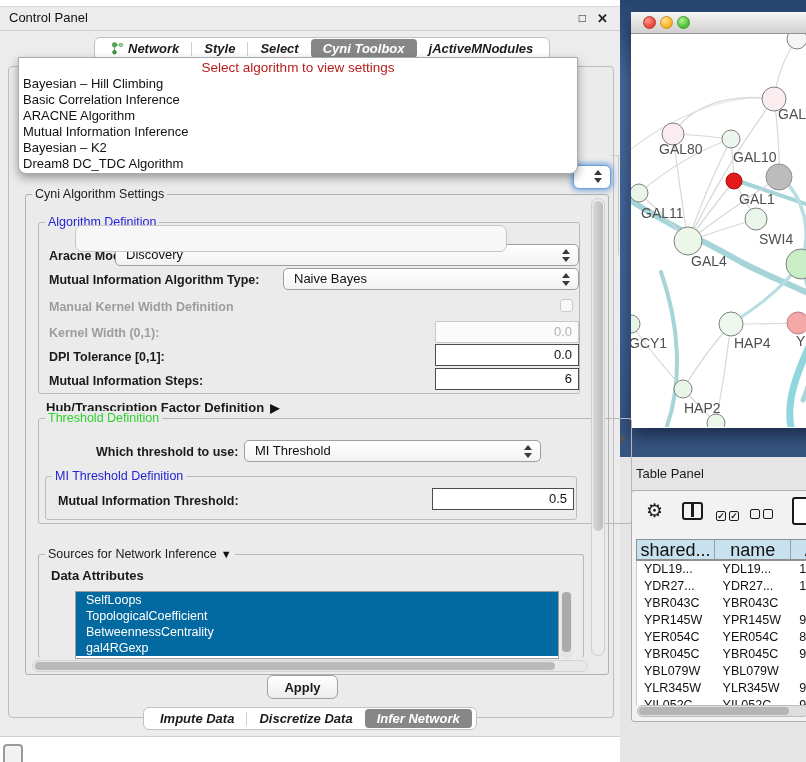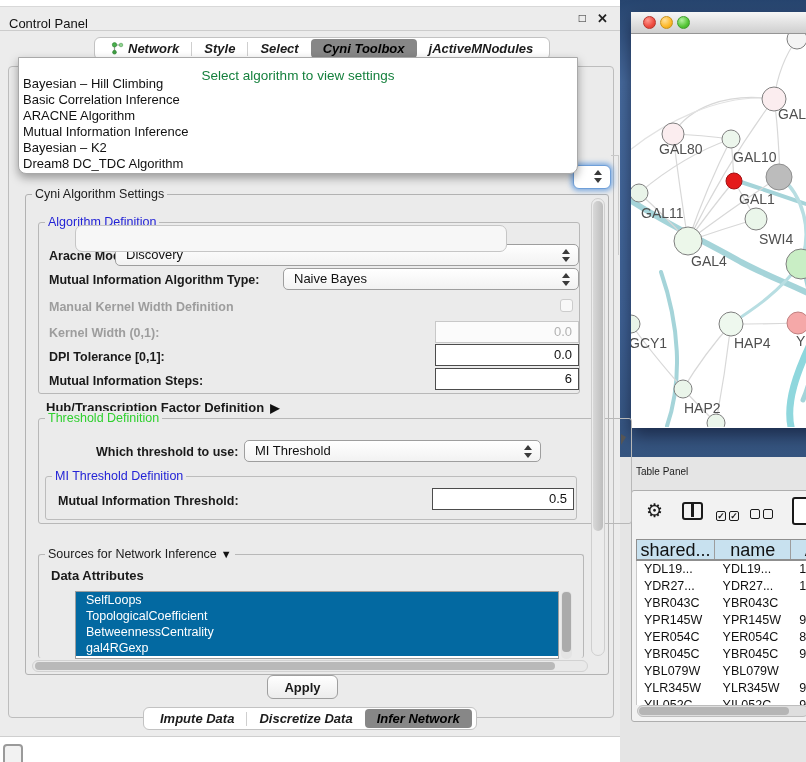--- a/index.html
+++ b/index.html
@@ -15,21 +15,21 @@
                   border-bottom:1px solid #959595; }
   .tl { position:absolute; top:4px; width:13px; height:13px; border-radius:50%; display:inline-block; }
   .tl.red    { left:12px;  background:radial-gradient(circle at 35% 30%, #ff9a90, #ee4b40 60%, #c93a30); border:1px solid #b8362c;}
   .tl.yellow { left:29px;  background:radial-gradient(circle at 35% 30%, #ffe09a, #fdb827 60%, #d99a16); border:1px solid #c9921a;}
   .tl.green  { left:46px;  background:radial-gradient(circle at 35% 30%, #b4f0a0, #54c636 60%, #3d9e28); border:1px solid #3f9e2b;}
   #net-canvas { display:block; background:#fff; }
   .nlabel { font-family:"Liberation Sans",sans-serif; font-size:14px; fill:#4f4f4f; }
 
   
   .table-panel { position:absolute; left:620px; top:457px; width:186px; height:305px; background:#e5e5e5; }
-  .tp-title { position:absolute; left:16px; top:9px; font-size:10px; color:#1c1c1c; }
+  .tp-title { position:absolute; left:16px; top:9px; font-size:13px; color:#1c1c1c; }
   .tp-body { position:absolute; left:11px; top:33px; width:200px; height:232px; background:#f2f2f2;
              border:1px solid #aeaeae; border-radius:3px; overflow:hidden; }
   .tp-toolbar { position:absolute; left:0; top:0; width:100%; height:44px; }
   .ticon { position:absolute; top:9px; color:#1a1a1a; }
   .gear { left:14px; font-size:19px; line-height:22px; }
   .icon-cols { left:50px; top:11px; width:21px; height:18px; border:2.5px solid #1a1a1a; border-radius:3px; }
   .icon-cols::after { content:""; position:absolute; left:7px; top:0; width:2.5px; height:13px; background:#1a1a1a; }
   .ckpair { left:84px; top:14px; }  .ukpair { left:118px; top:14px; }
   .cbx { display:inline-block; width:10px; height:10px; border:1.5px solid #1a1a1a; border-radius:2px;
          font-size:9px; line-height:9px; text-align:center; margin-right:3px; color:#1a1a1a; font-weight:bold;}
@@ -43,31 +43,31 @@
   .td { font-size:12.5px; color:#111; padding-left:7px; line-height:17px; white-space:nowrap; overflow:hidden;}
   .tp-hscroll { position:absolute; left:5px; top:214px; width:172px; height:12px; background:#dedede;
                 border:1px solid #bdbdbd; border-radius:6px; }
   .tp-hscroll .thumb { position:absolute; left:1px; top:1px; width:150px; height:8px; background:#b5b5b5; border-radius:4px; }
 
   
   .control-panel { position:absolute; left:0; top:6px; width:620px; height:731px; background:#ececec;
                    border-bottom:1px solid #cfcfcf; }
   .cp-titlebar { position:absolute; left:0; top:0; width:100%; height:25px; background:#ececec;
                  border-top:1px solid #d8d8d8; border-bottom:1px solid #cccccc; }
-  .cp-title { position:absolute; left:9px; top:9px; font-size:13px; color:#111; }
+  .cp-title { position:absolute; left:9px; top:3px; font-size:13px; color:#111; }
   .cp-float { position:absolute; right:34px; top:4px; font-size:12px; font-weight:bold; color:#222; cursor:default;}
   .cp-close { position:absolute; right:12px; top:4px; font-size:13px; font-weight:bold; color:#222; cursor:default;}
 
   .tabstrip { position:absolute; display:inline-flex; align-items:center; background:#fff;
               border:1px solid #c2c2c2; border-radius:6px; padding:1px 4px; height:23px;font-style:italic; }
   #top-tabs { left:94px; top:31px; }
   #bottom-tabs { left:143px; top:701px; }
   .tab { display:inline-flex; align-items:center; gap:4px; font-size:13px; font-weight:600; color:#1c1c1c;
          padding:2px 12px; border-radius:4px; white-space:nowrap; cursor:default; }
-  .tab.sel { background:#878787; color:#000000;align-items:center; }
+  .tab.sel { background:#878787; color:#ffffff;align-items:center; }
   .tabsep { width:1px; height:14px; background:#cfcfcf; }
   .netic { width:13px; height:13px; }
 
   .tab-content { position:absolute; left:8px; top:60px; width:606px; height:652px;
                  background:#ebebeb; border:1px solid #bdbdbd; border-radius:4px; }
 
   
   .gb { position:absolute; border:1px solid #b2b2b2; border-radius:3px; }
   .gb > .t { position:absolute; left:6px; top:-8px; background:#ebebeb; padding:0 3px; font-size:12.5px; white-space:nowrap;}
   .t.blue { color:#2323d6; } .t.green { color:#2ed02e; } .t.black { color:#1c1c1c; }
@@ -100,21 +100,21 @@
   .hscroll { position:absolute; height:12px; background:#e9e9e9; border:1px solid #d2d2d2; border-radius:6px; }
   .hscroll .thumb { position:absolute; left:2px; top:1px; height:8px; width:520px; background:#b9b9b9; border-radius:4px; }
 
   .apply { position:absolute; left:267px; top:669px; width:71px; height:24px; border:1px solid #9f9f9f; border-radius:6px;
            background:linear-gradient(#ffffff,#ececec); font-family:"Liberation Sans",sans-serif;
            font-size:13px; font-weight:bold; color:#1a1a1a; }
 
   
   .popup { position:absolute; left:18px; top:57px; width:560px; height:117px; background:#fff;
            border:1px solid #a9a9a9; border-radius:0 0 8px 8px; box-shadow:0 4px 10px rgba(0,0,0,.35); z-index:60; }
-  .popup-placeholder { text-align:center; font-size:13.5px; color:#15803d; padding-top:10px; height:18px; }
+  .popup-placeholder { text-align:center; font-size:13.5px; color:#b91c1c; padding-top:2px; height:18px; }
   .pitem { font-size:13px; color:#111; height:16px; line-height:16px; padding-left:4px; white-space:nowrap;}
   .pitem.sel { font-weight:normal; }
 
   .combo-fragment { position:absolute; left:564px; top:98px; width:38px; height:24px; background:#fff;
                     border:1.5px solid #6f9fd8; border-radius:6px; box-shadow:0 0 5px 2px rgba(90,150,220,.75); z-index:10;}
   .ghost-field { position:absolute; left:66px; top:158px; width:432px; height:27px; border:1px solid #c6c6c6;
                  border-radius:7px; background:#f7f7f7; z-index:5; }
   .frag-line { position:absolute; left:602px; top:88px; width:8px; height:100px; border-right:1px solid #c9c9c9;
                border-top:1px solid #c9c9c9; z-index:4;}
 

